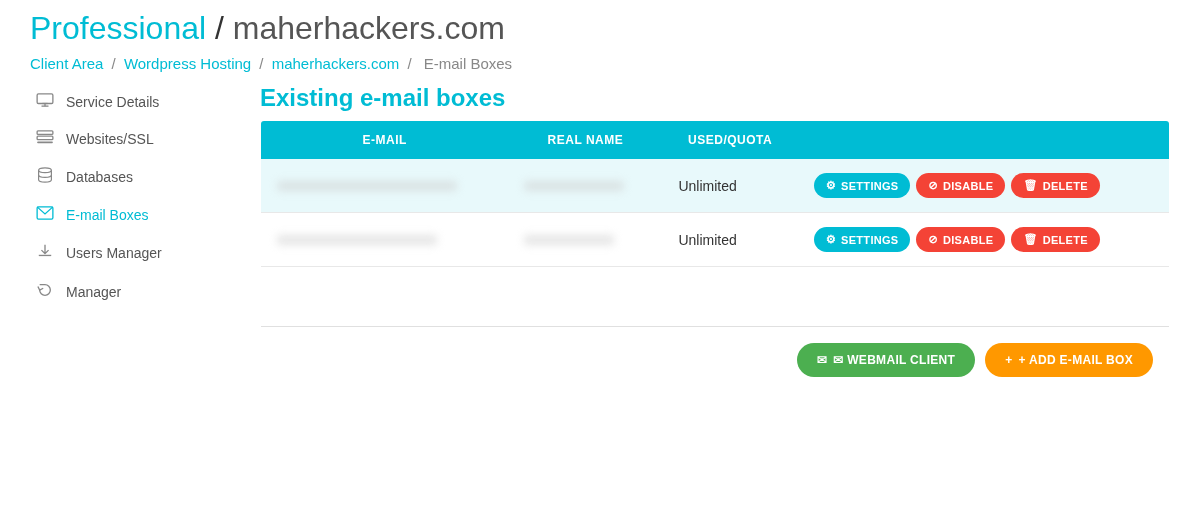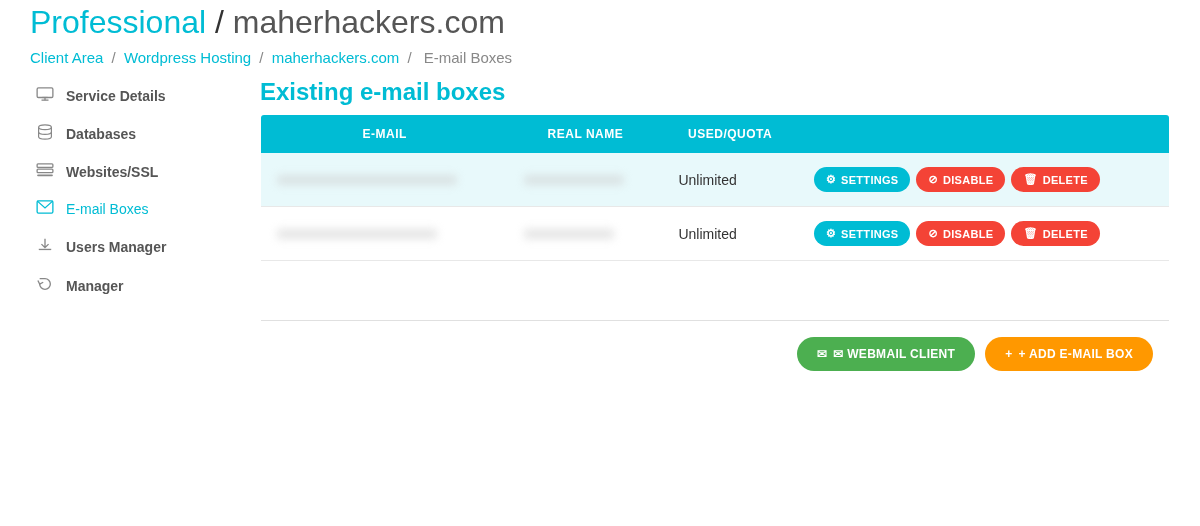--- a/index.html
+++ b/index.html
@@ -5,21 +5,21 @@
     * { box-sizing: border-box; margin: 0; padding: 0; }
     body {
       font-family: -apple-system, BlinkMacSystemFont, 'Segoe UI', Arial, sans-serif;
       background: #fff;
       color: #333;
       font-size: 14px;
     }
     .page-wrapper {
       max-width: 1200px;
       margin: 0 auto;
-      padding: 4px 30px;
+      padding: 10px 30px;
     }
     
     .page-header {
       margin-bottom: 8px;
     }
     .page-title {
       font-size: 32px;
       font-weight: 300;
       color: #333;
     }
@@ -61,21 +61,20 @@
     .sidebar-item {
       display: flex;
       align-items: center;
       gap: 10px;
       padding: 9px 4px;
       color: #555;
       cursor: pointer;
       font-size: 14px;
       border-bottom: 1px solid transparent;
       text-decoration: none;
-      font-weight: bold;
     }
     .sidebar-item.active {
       color: #00bcd4;
       font-weight: 500;
     }
     .sidebar-icon {
       width: 22px;
       text-align: center;
       font-size: 16px;
       flex-shrink: 0;
@@ -232,37 +231,37 @@
               <rect x="1" y="1" width="18" height="11" rx="1.5" stroke="#888" stroke-width="1.5"></rect>
               <line x1="7" y1="12" x2="13" y2="12" stroke="#888" stroke-width="1.5"></line>
               <line x1="10" y1="12" x2="10" y2="15" stroke="#888" stroke-width="1.5"></line>
               <line x1="6" y1="15" x2="14" y2="15" stroke="#888" stroke-width="1.5"></line>
             </svg>
         </span>
         <span>Service Details</span>
       </div>
       <div class="sidebar-item">
         <span class="sidebar-icon">
+          <svg width="18" height="14" viewBox="0 0 20 16" fill="none">
+              <rect x="1" y="1" width="18" height="4" rx="1" stroke="#888" stroke-width="1.5"></rect>
+              <rect x="1" y="7" width="18" height="4" rx="1" stroke="#888" stroke-width="1.5"></rect>
+              <rect x="1" y="13" width="18" height="2" rx="1" fill="#888"></rect>
+            </svg>
+        </span>
+        <span>Websites/SSL</span>
+      </div>
+      <div class="sidebar-item">
+        <span class="sidebar-icon">
           <svg width="16" height="16" viewBox="0 0 20 20" fill="none">
               <ellipse cx="10" cy="4" rx="8" ry="3" stroke="#888" stroke-width="1.5"></ellipse>
               <path d="M2 4v6c0 1.657 3.582 3 8 3s8-1.343 8-3V4" stroke="#888" stroke-width="1.5"></path>
               <path d="M2 10v6c0 1.657 3.582 3 8 3s8-1.343 8-3v-6" stroke="#888" stroke-width="1.5"></path>
             </svg>
         </span>
         <span>Databases</span>
-      </div>
-      <div class="sidebar-item">
-        <span class="sidebar-icon">
-          <svg width="18" height="14" viewBox="0 0 20 16" fill="none">
-              <rect x="1" y="1" width="18" height="4" rx="1" stroke="#888" stroke-width="1.5"></rect>
-              <rect x="1" y="7" width="18" height="4" rx="1" stroke="#888" stroke-width="1.5"></rect>
-              <rect x="1" y="13" width="18" height="2" rx="1" fill="#888"></rect>
-            </svg>
-        </span>
-        <span>Websites/SSL</span>
       </div>
       <div class="sidebar-item active">
         <span class="sidebar-icon">
           <svg width="18" height="14" viewBox="0 0 20 16" fill="none">
               <rect x="1" y="1" width="18" height="14" rx="1.5" stroke="#00bcd4" stroke-width="1.5"></rect>
               <polyline points="1,1 10,9 19,1" stroke="#00bcd4" stroke-width="1.5"></polyline>
             </svg>
         </span>
         <span style="color:#00bcd4">E-mail Boxes</span>
       </div>

